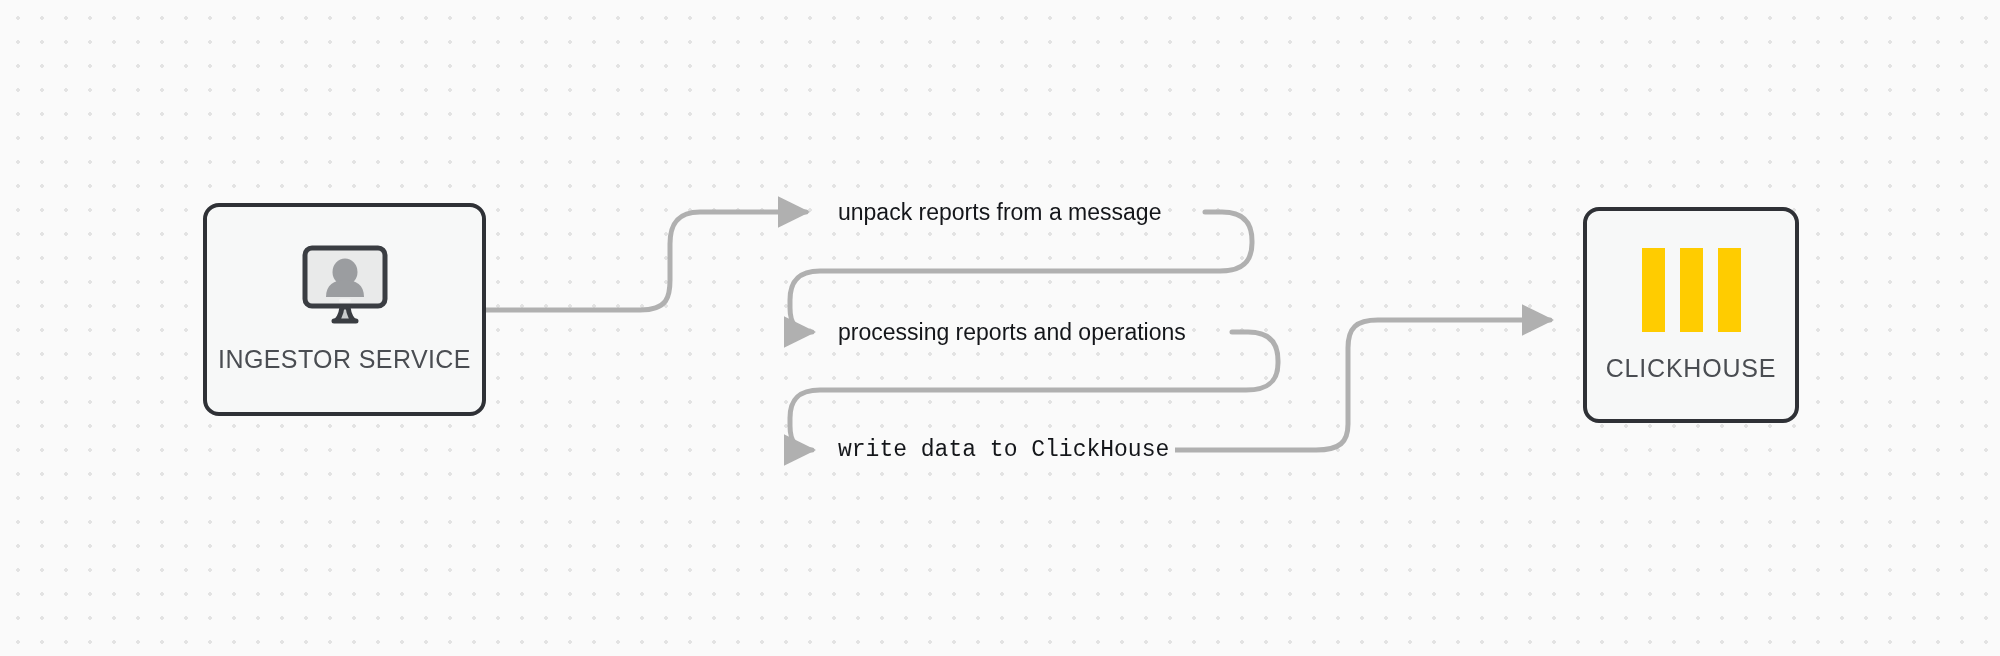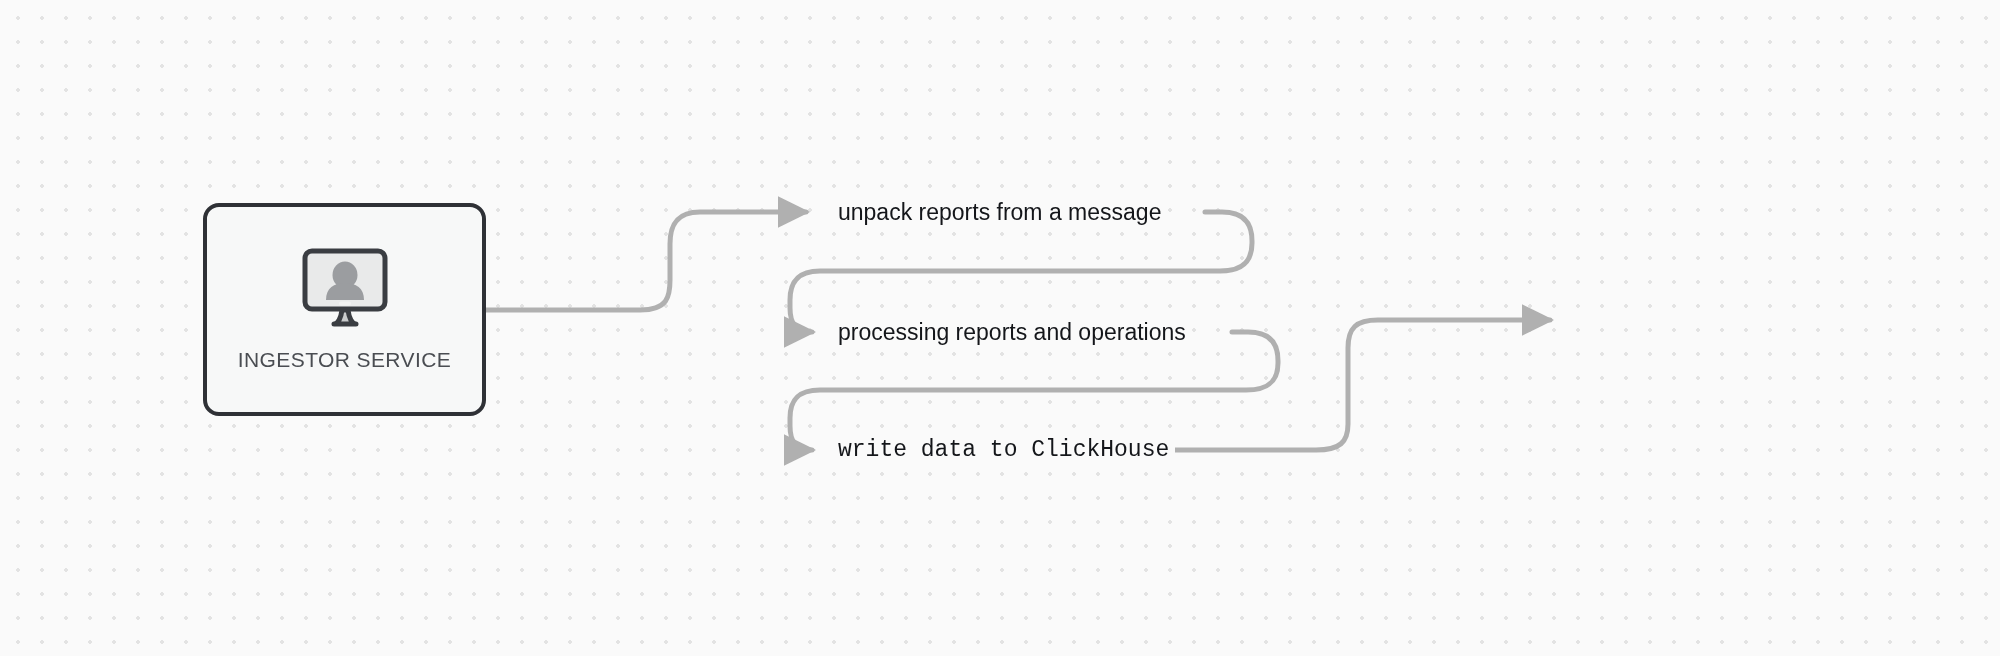--- a/index.html
+++ b/index.html
@@ -41,21 +41,21 @@
     width: 283px;
     height: 213px;
   }
   #node-clickhouse {
     left: 1583px;
     top: 207px;
     width: 216px;
     height: 216px;
   }
   .node-label {
-    font-size: 21px;
+    font-size: 25px;
     letter-spacing: 0.4px;
     color: #4a4d52;
     text-align: center;
     white-space: nowrap;
   }
   #ingestor-icon {
     margin-bottom: 14px;
   }
   #ingestor-label { margin-top: 2px; }
   #ch-bars {
@@ -140,18 +140,26 @@
         <rect x="4" y="3" width="80" height="58" rx="7" ry="7" fill="#e9eaea" stroke="#3a3d42" stroke-width="5"></rect>
         <ellipse cx="44" cy="27" rx="12.5" ry="13.5" fill="#9b9da0"></ellipse>
         <path d="M 25 52 C 25 40 33 35 44 35 C 55 35 63 40 63 52 Z" fill="#9b9da0"></path>
         <rect x="38" y="53.5" width="12" height="4" rx="2" fill="#f2f2f2"></rect>
         <path d="M 33 76 C 37 76 40 70 41 62 L 47 62 C 48 70 51 76 55 76 Z" fill="#c9cbcc" stroke="#3a3d42" stroke-width="5" stroke-linejoin="round"></path>
       </svg>
     </div>
     <div class="node-label" id="ingestor-label">INGESTOR SERVICE</div>
   </div>
 
+  <div class="node" id="node-clickhouse">
+    <div id="ch-bars">
+      <div class="ch-bar"></div>
+      <div class="ch-bar"></div>
+      <div class="ch-bar"></div>
+    </div>
+    <div class="node-label" id="clickhouse-label">CLICKHOUSE</div>
+  </div>
 
   <div class="edge-label" id="edge-label-0">unpack reports from a message</div>
   <div class="edge-label" id="edge-label-1">processing reports and operations</div>
   <div class="edge-label" id="edge-label-2">write data to ClickHouse</div>
 
 </div>
 
 </body></html>

